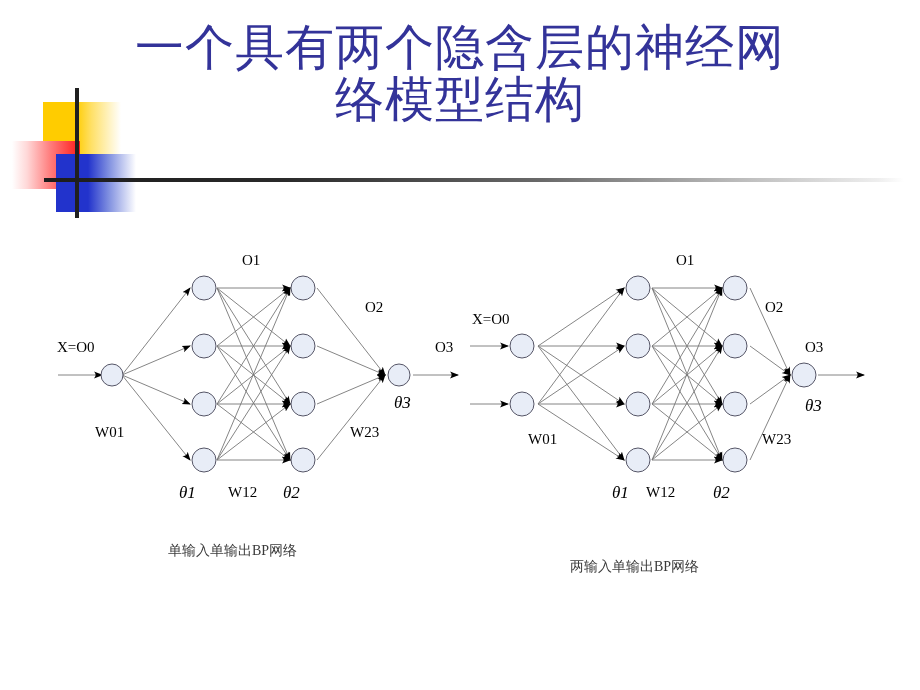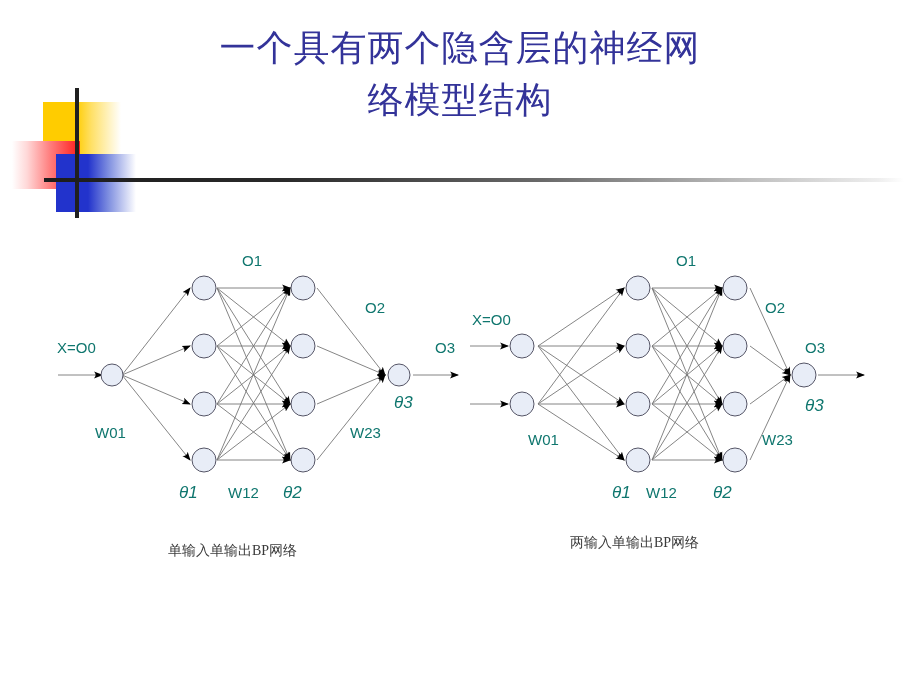--- a/index.html
+++ b/index.html
@@ -17,21 +17,21 @@
 
   
   #slide-title {
     position: absolute;
     left: 60px;
     top: 22px;
     width: 800px;
     text-align: center;
     color: #333399;
     font-family: "Liberation Serif", "DejaVu Serif", serif;
-    font-size: 36px;
+    font-size: 49px;
     line-height: 52px;
     letter-spacing: 1px;
     white-space: pre-line;
     font-weight: 400;
   }
 
   
   #deco {
     position: absolute;
     left: 0px;
@@ -90,22 +90,22 @@
   #diagram-right { left: 460px; width: 450px; }
 
   .diagram svg {
     position: absolute;
     left: 0;
     top: 0;
   }
 
   .dlabel {
     position: absolute;
-    color: #0f766e;
-    font-family: Liberation Sans, sans-serif;
+    color: #000000;
+    font-family: Liberation Serif, serif;
     font-size: 15px;
     line-height: 15px;
     white-space: nowrap;
   }
   .dlabel.theta {
     font-style: italic;
     font-size: 17px;
   }
   .caption {
     position: absolute;
@@ -261,14 +261,14 @@
   <span class="dlabel" style="left:216px; top:13px;">O1</span>
   <span class="dlabel" style="left:305px; top:60px;">O2</span>
   <span class="dlabel" style="left:345px; top:100px;">O3</span>
   <span class="dlabel theta" style="left:345px; top:158px;">θ3</span>
   <span class="dlabel" style="left:68px;  top:192px;">W01</span>
   <span class="dlabel" style="left:302px; top:192px;">W23</span>
   <span class="dlabel theta" style="left:152px; top:245px;">θ1</span>
   <span class="dlabel" style="left:186px; top:245px;">W12</span>
   <span class="dlabel theta" style="left:253px; top:245px;">θ2</span>
 
-  <span class="caption" style="left:110px; top:294px;">两输入单输出BP网络</span>
+  <span class="caption" style="left:110px; top:318px;">两输入单输出BP网络</span>
 </div>
 
 </body></html>

